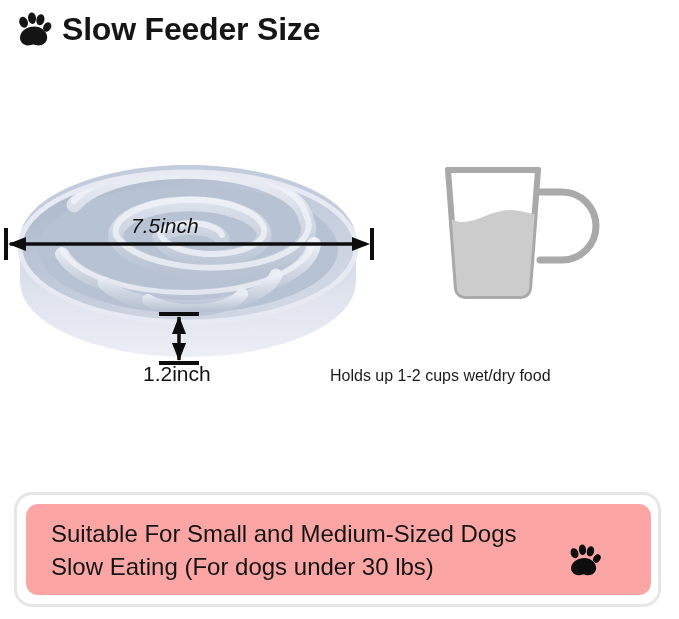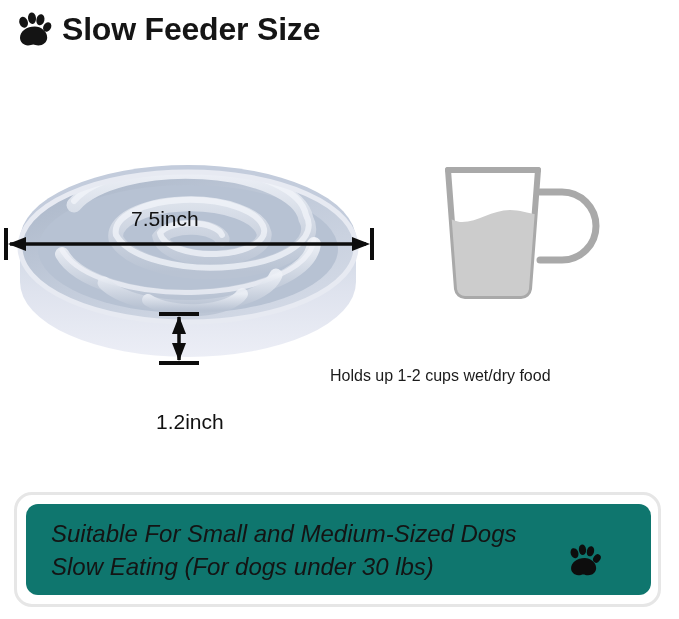--- a/index.html
+++ b/index.html
@@ -50,22 +50,22 @@
     height: 245px;
   }
   #bowl-svg { display: block; }
 
   .dim-label {
     position: absolute;
     font-size: 21px;
     color: #111111;
     white-space: nowrap;
   }
-  #label-width  { left: 131px; top: 207px; }
-  #label-height { left: 156px; top: 362px; margin-top: 48px; }
+  #label-width  { left: 131px; top: 214px; font-style: italic; }
+  #label-height { left: 143px; top: 362px; }
 
   
   #mug-panel {
     position: absolute;
     left: 420px;
     top: 150px;
     width: 259px;
     height: 200px;
   }
   #mug-svg { display: block; }
@@ -91,26 +91,25 @@
     border-radius: 18px;
     background: #ffffff;
     box-sizing: border-box;
   }
   #callout-inner {
     position: absolute;
     left: 9px;
     top: 9px;
     width: 625px;
     height: 91px;
-    background: #0f766e;
+    background: #fca5a5;
     border-radius: 12px;
     box-sizing: border-box;
     display: flex;
     align-items: center;
-    font-style: italic;
   }
   #callout-text {
     margin-left: 25px;
     font-size: 24px;
     line-height: 33px;
     color: #141414;
     white-space: pre-line;
     flex: 1 1 auto;
   }
   #callout-paw {

